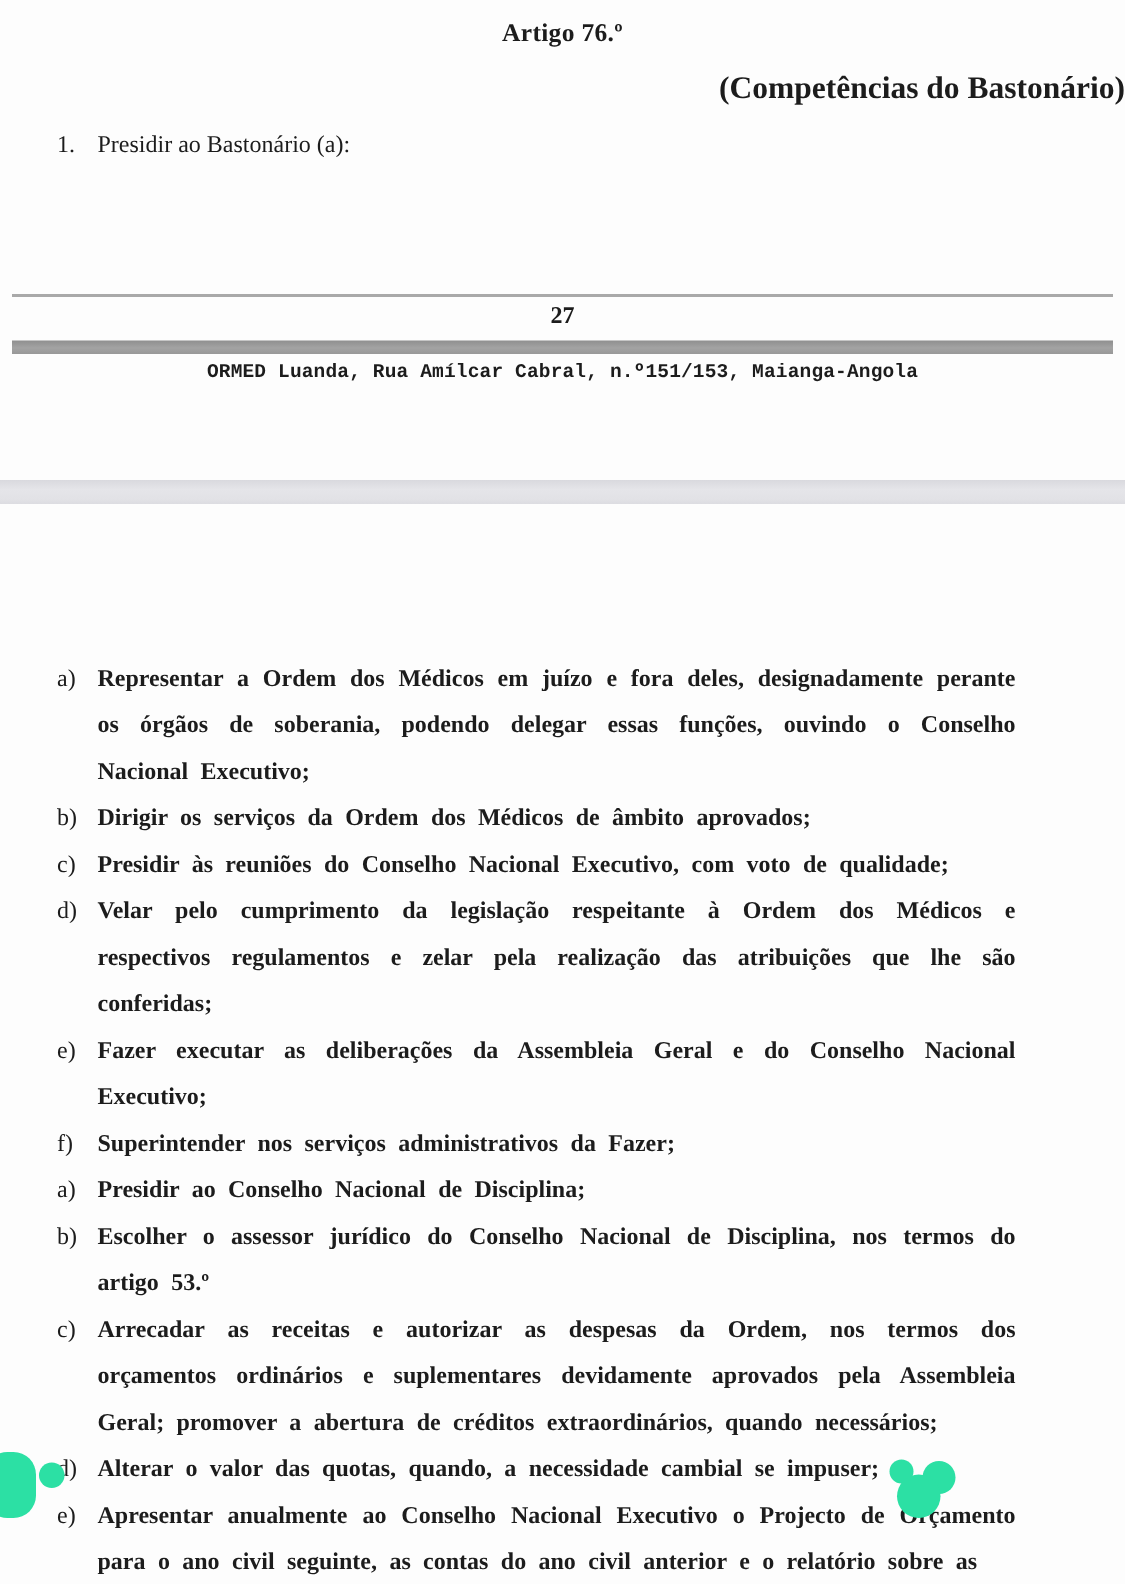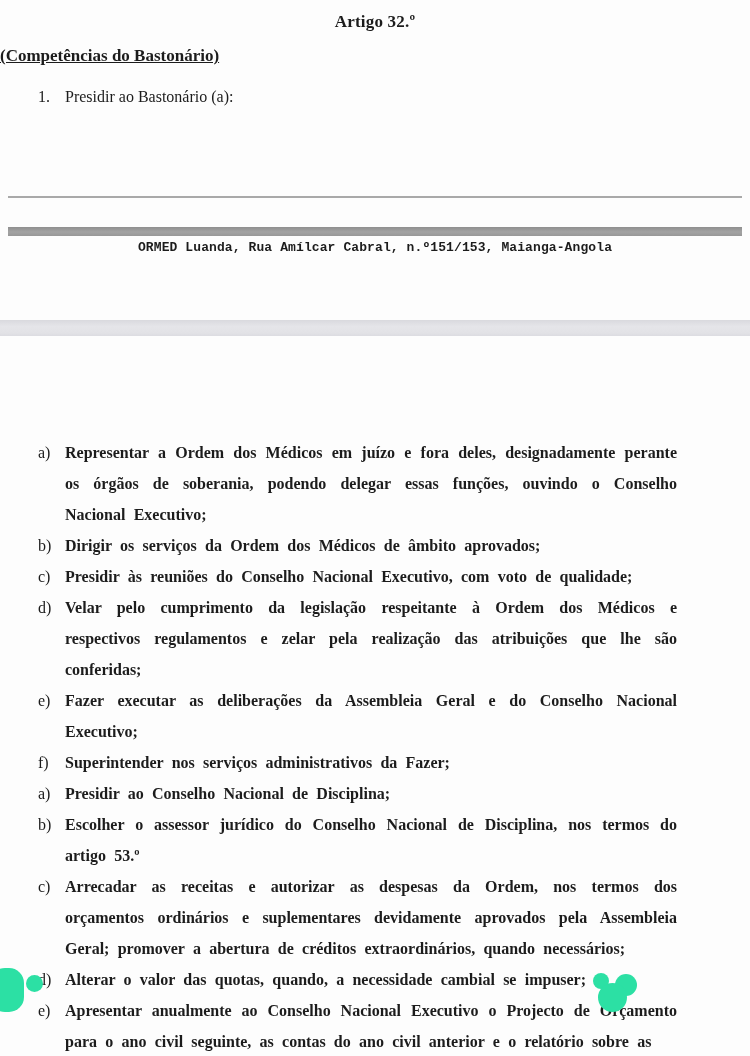--- a/index.html
+++ b/index.html
@@ -16,24 +16,23 @@
     position: absolute;
     top: 12px; left: 0; right: 0;
     text-align: center;
     font-size: 17px;
     font-weight: bold;
     letter-spacing: 0.2px;
   }
   .doc-subtitle {
     position: absolute;
     top: 46px; left: 0; right: 0;
-    text-align: left;
-    font-size: 17px;
+    text-align: right;
+    font-size: 21px;
     font-weight: bold;
-    text-decoration: underline;
   }
   .intro-row {
     position: absolute;
     top: 88px; left: 38px; right: 60px;
     display: flex;
     font-size: 16px;
   }
   .intro-num { width: 27px; flex-shrink: 0; }
   .thin-rule {
     position: absolute;
@@ -94,29 +93,30 @@
   .hl-dot-l  { left: 26px;  top: 975px; width: 17px; height: 17px; border-radius: 50%; }
   .hl-dot-r1 { left: 593px; top: 973px; width: 16px; height: 16px; border-radius: 50%; }
   .hl-dot-r2 { left: 615px; top: 974px; width: 22px; height: 22px; border-radius: 50%; }
   .hl-dot-r3 { left: 598px; top: 983px; width: 29px; height: 29px; border-radius: 50%; }
 </style>
 </head>
 <body>
 
 <div class="page">
 
-  <div class="doc-title">Artigo 32.º</div>
+  <div class="doc-title">Artigo 76.º</div>
   <div class="doc-subtitle">(Competências do Bastonário)</div>
 
   <div class="intro-row">
     <span class="intro-num">1.</span>
     <span class="intro-text">Presidir ao Bastonário (a):</span>
   </div>
 
   <div class="thin-rule"></div>
+  <div class="page-number">27</div>
   <div class="thick-bar"></div>
   <div class="footer-address">ORMED Luanda, Rua Amílcar Cabral, n.º151/153, Maianga-Angola</div>
 
   <div class="page-separator"></div>
 
   <div class="clauses">
     <div class="clause">
       <span class="clause-label">a)</span>
       <span class="clause-text">Representar a Ordem dos Médicos em juízo e fora deles, designadamente perante os órgãos de soberania, podendo delegar essas funções, ouvindo o Conselho Nacional Executivo;</span>
     </div>

